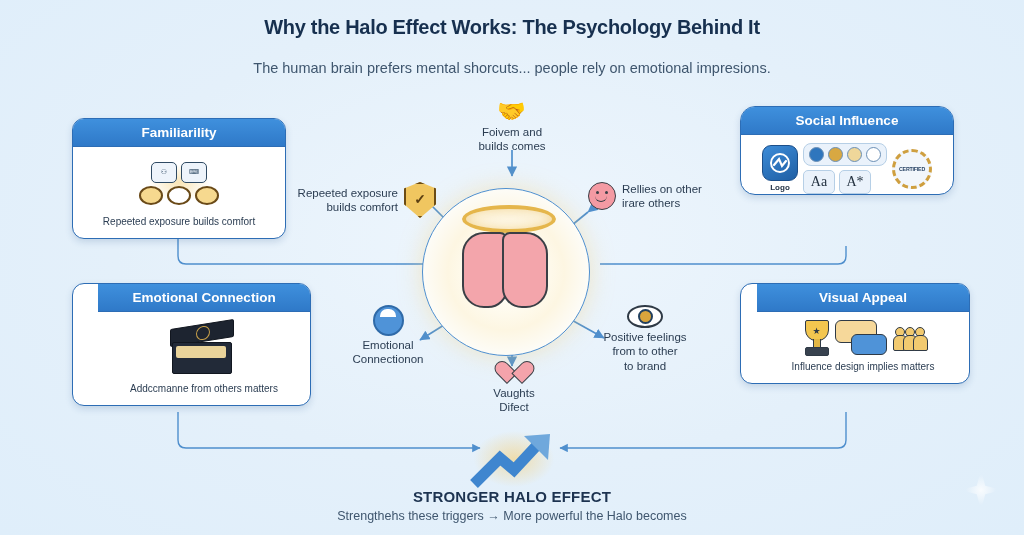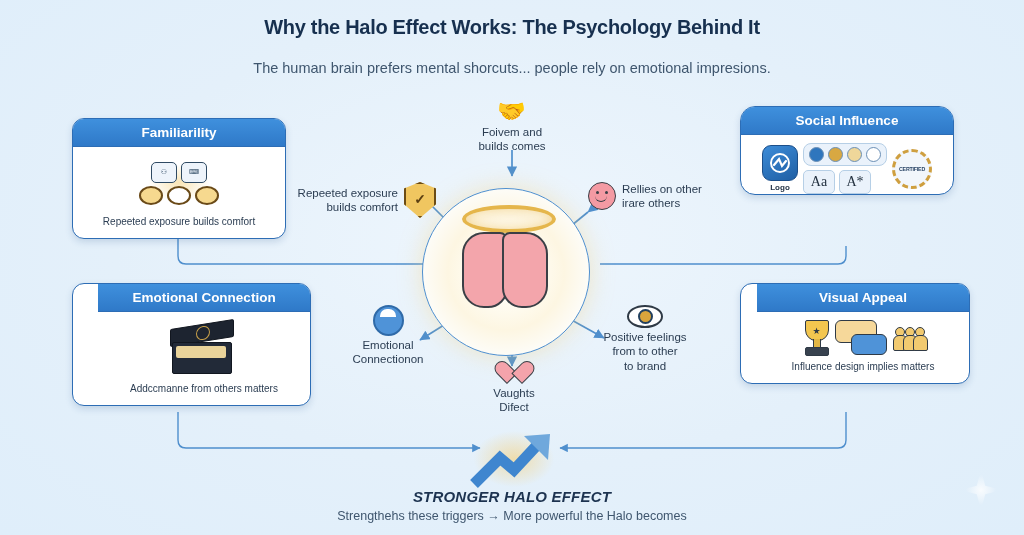--- a/index.html
+++ b/index.html
@@ -152,21 +152,21 @@
   #sat-right{left:588px;top:182px;width:150px;}
   #sat-bl{left:328px;top:305px;width:120px;}
   #sat-br{left:586px;top:305px;width:118px;}
   #sat-bot{left:468px;top:362px;width:92px;}
 
   
   .foot-ico{position:absolute;left:466px;top:428px;width:96px;height:62px;}
   .foot-glow{position:absolute;left:-8px;top:-8px;width:112px;height:78px;border-radius:50%;
     background:radial-gradient(closest-side,rgba(246,205,110,.55),rgba(246,205,110,0) 72%);}
   .foot-title{position:absolute;left:0;right:0;top:488px;text-align:center;
-    font-size:15px;font-weight:bold;color:#1d3350;letter-spacing:.2px;font-style:italic;}
+    font-size:15px;font-weight:bold;color:#1d3350;letter-spacing:.2px;}
   .foot-sub{position:absolute;left:0;right:0;top:509px;text-align:center;
     font-size:12.5px;color:#3f566e;}
 </style>
 </head>
 <body>
 
 <div class="stage">
 
   <div class="sparkle"></div>
 

